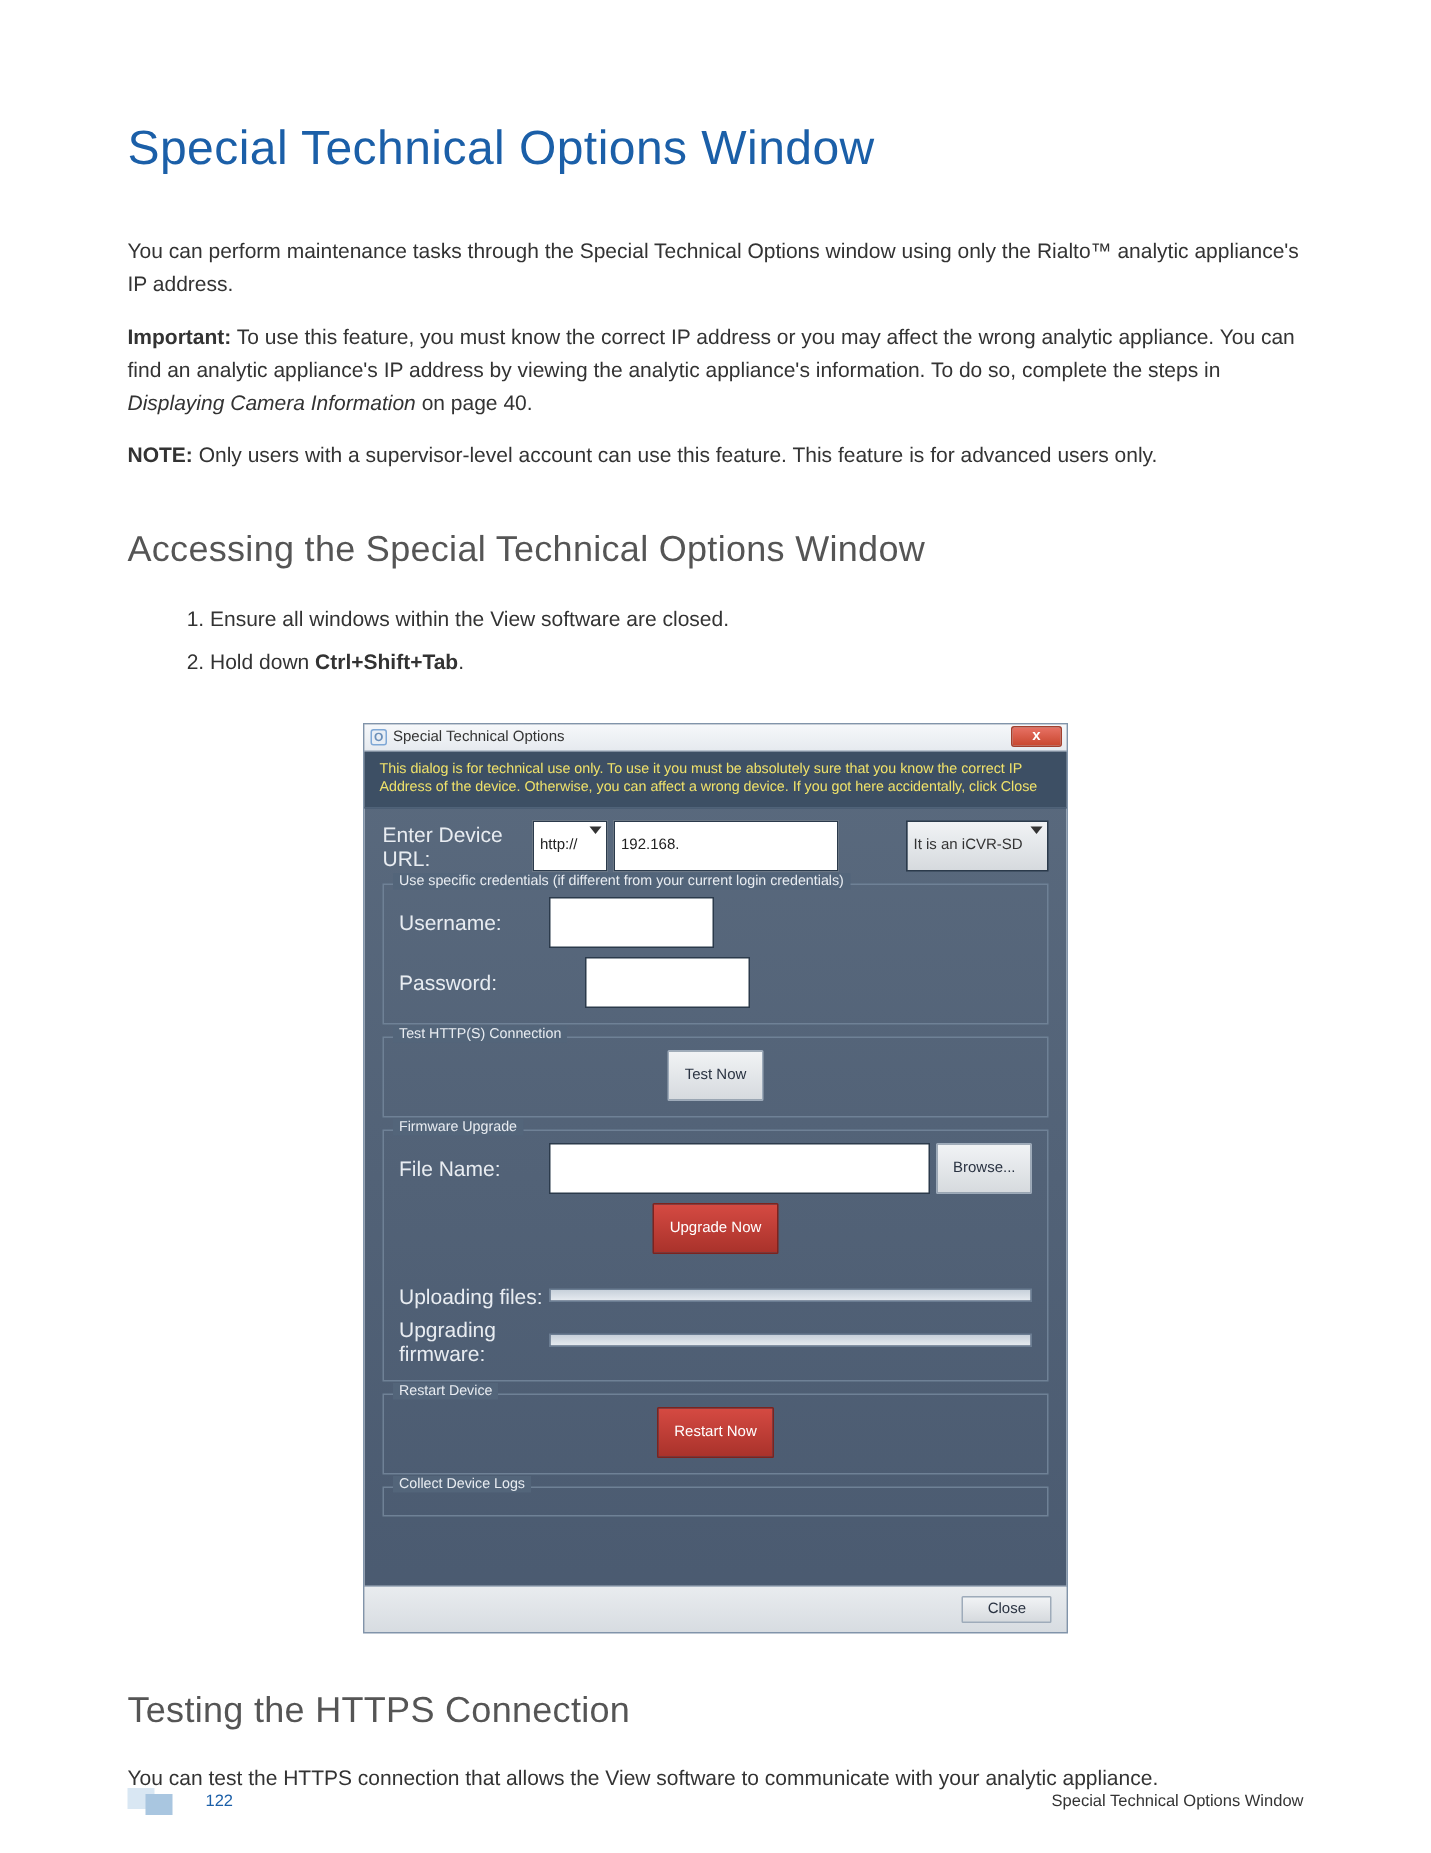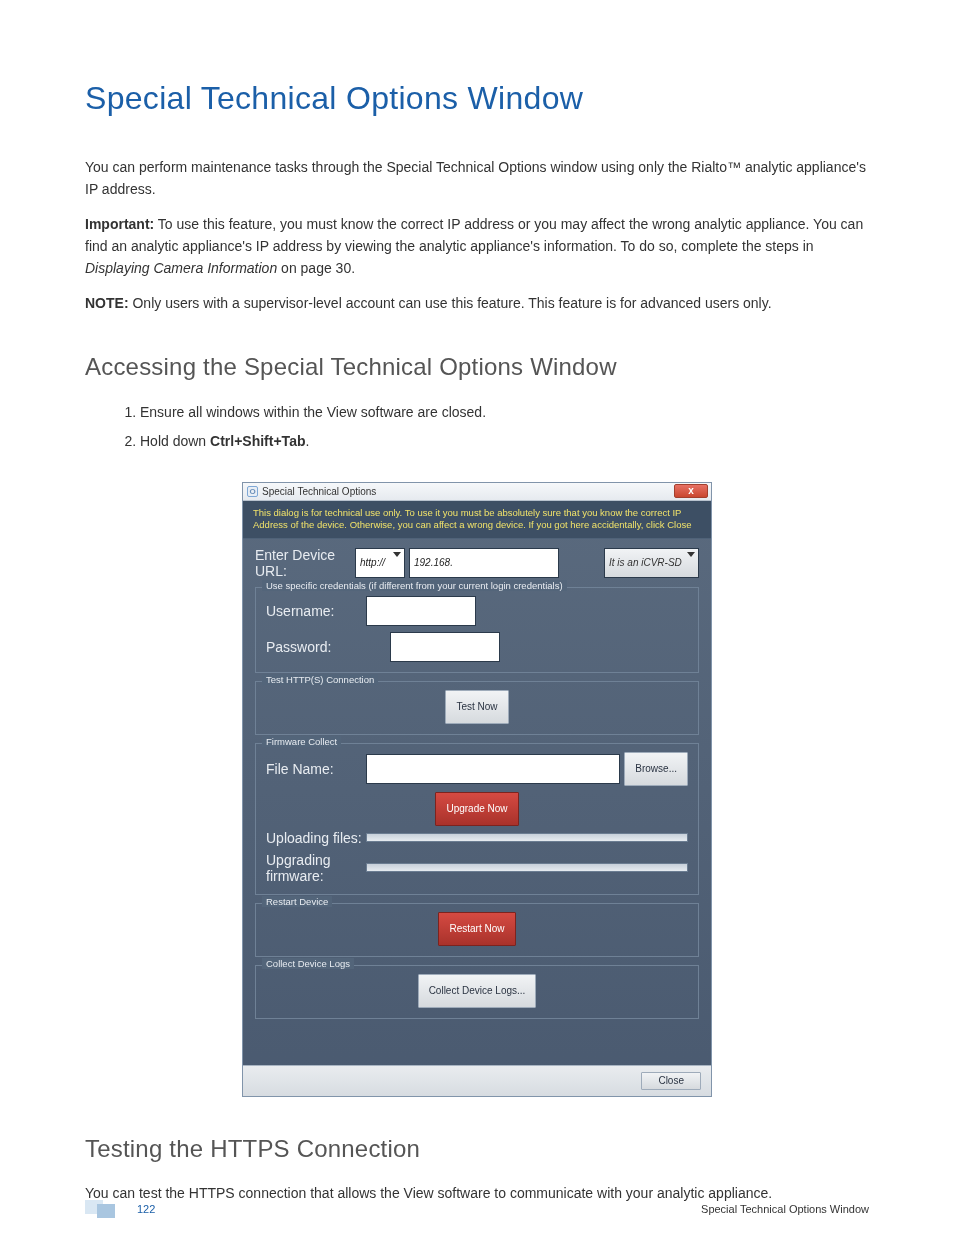--- a/index.html
+++ b/index.html
@@ -58,22 +58,22 @@
     padding: 6px 10px;
     font-size: 9.5px; line-height: 1.3;
     color: #f0e26a;
     border-bottom: 1px solid #4f6278;
   }
   .sto-body { padding: 8px 12px 10px 12px; }
   .sto-row { display:flex; align-items:center; margin-bottom:6px; }
   .sto-label { width: 100px; font-size:14px; color:#e8ecf1; }
   .sto-select, .sto-input {
     background:#fff; color:#222; border:1px solid #2b3a4b;
-    height: 17px; font-size:10px; padding: 14px 4px;
-    display:flex; align-items:center;font-style:italic;
+    height: 34px; font-size:10px; padding: 1px 4px;
+    display:flex; align-items:center;
   }
   .sto-select { position:relative; }
   .sto-select .caret {
     position:absolute; right:3px; top:3px;
     width:0;height:0;border-left:4px solid transparent;border-right:4px solid transparent;border-top:5px solid #333;
   }
   .sto-gray-select { background: linear-gradient(#f1f3f5,#d6dade); color:#333; }
   .sto-fieldset {
     border:1px solid #6f8196;
     margin: 8px 0 6px 0;
@@ -125,21 +125,21 @@
 </head>
 <body>
 
 <div class="page">
 
   <h1>Special Technical Options Window</h1>
 
   <p class="body-para">You can perform maintenance tasks through the Special Technical Options window using only the Rialto™ analytic appliance's IP address.</p>
 
   <p class="body-para">
-    <strong>Important:</strong><span> To use this feature, you must know the correct IP address or you may affect the wrong analytic appliance. You can find an analytic appliance's IP address by viewing the analytic appliance's information. To do so, complete the steps in </span><em>Displaying Camera Information</em><span> on page 30.</span>
+    <strong>Important:</strong><span> To use this feature, you must know the correct IP address or you may affect the wrong analytic appliance. You can find an analytic appliance's IP address by viewing the analytic appliance's information. To do so, complete the steps in </span><em>Displaying Camera Information</em><span> on page 40.</span>
   </p>
 
   <p class="body-para">
     <strong>NOTE:</strong><span> Only users with a supervisor-level account can use this feature. This feature is for advanced users only.</span>
   </p>
 
   <h2>Accessing the Special Technical Options Window</h2>
 
   <ol>
     <li>Ensure all windows within the View software are closed.</li>
@@ -186,28 +186,28 @@
       </div>
 
       <div class="sto-fieldset">
         <span class="sto-fieldset-legend">Test HTTP(S) Connection</span>
         <div class="sto-center">
           <span class="sto-btn">Test Now</span>
         </div>
       </div>
 
       <div class="sto-fieldset">
-        <span class="sto-fieldset-legend">Firmware Collect</span>
+        <span class="sto-fieldset-legend">Firmware Upgrade</span>
         <div class="sto-row">
           <span class="sto-label">File Name:</span>
           <span class="sto-input" style="flex:1;"></span>
           <span style="width:4px;"></span>
           <span class="sto-btn">Browse...</span>
         </div>
-        <div class="sto-center" style="margin-bottom:4px;">
+        <div class="sto-center" style="margin-bottom:20px;">
           <span class="sto-btn sto-btn-red">Upgrade Now</span>
         </div>
         <div class="sto-row">
           <span class="sto-label">Uploading files:</span>
           <span class="sto-progress"></span>
         </div>
         <div class="sto-row" style="margin-bottom:0;">
           <span class="sto-label">Upgrading firmware:</span>
           <span class="sto-progress"></span>
         </div>
@@ -215,23 +215,20 @@
 
       <div class="sto-fieldset">
         <span class="sto-fieldset-legend">Restart Device</span>
         <div class="sto-center">
           <span class="sto-btn sto-btn-red">Restart Now</span>
         </div>
       </div>
 
       <div class="sto-fieldset">
         <span class="sto-fieldset-legend">Collect Device Logs</span>
-        <div class="sto-center">
-          <span class="sto-btn">Collect Device Logs...</span>
-        </div>
       </div>
 
       <div style="height:30px;"></div>
     </div>
 
     <div class="sto-footer">
       <span class="sto-btn" style="padding:0 16px;">Close</span>
     </div>
   </div>
 

